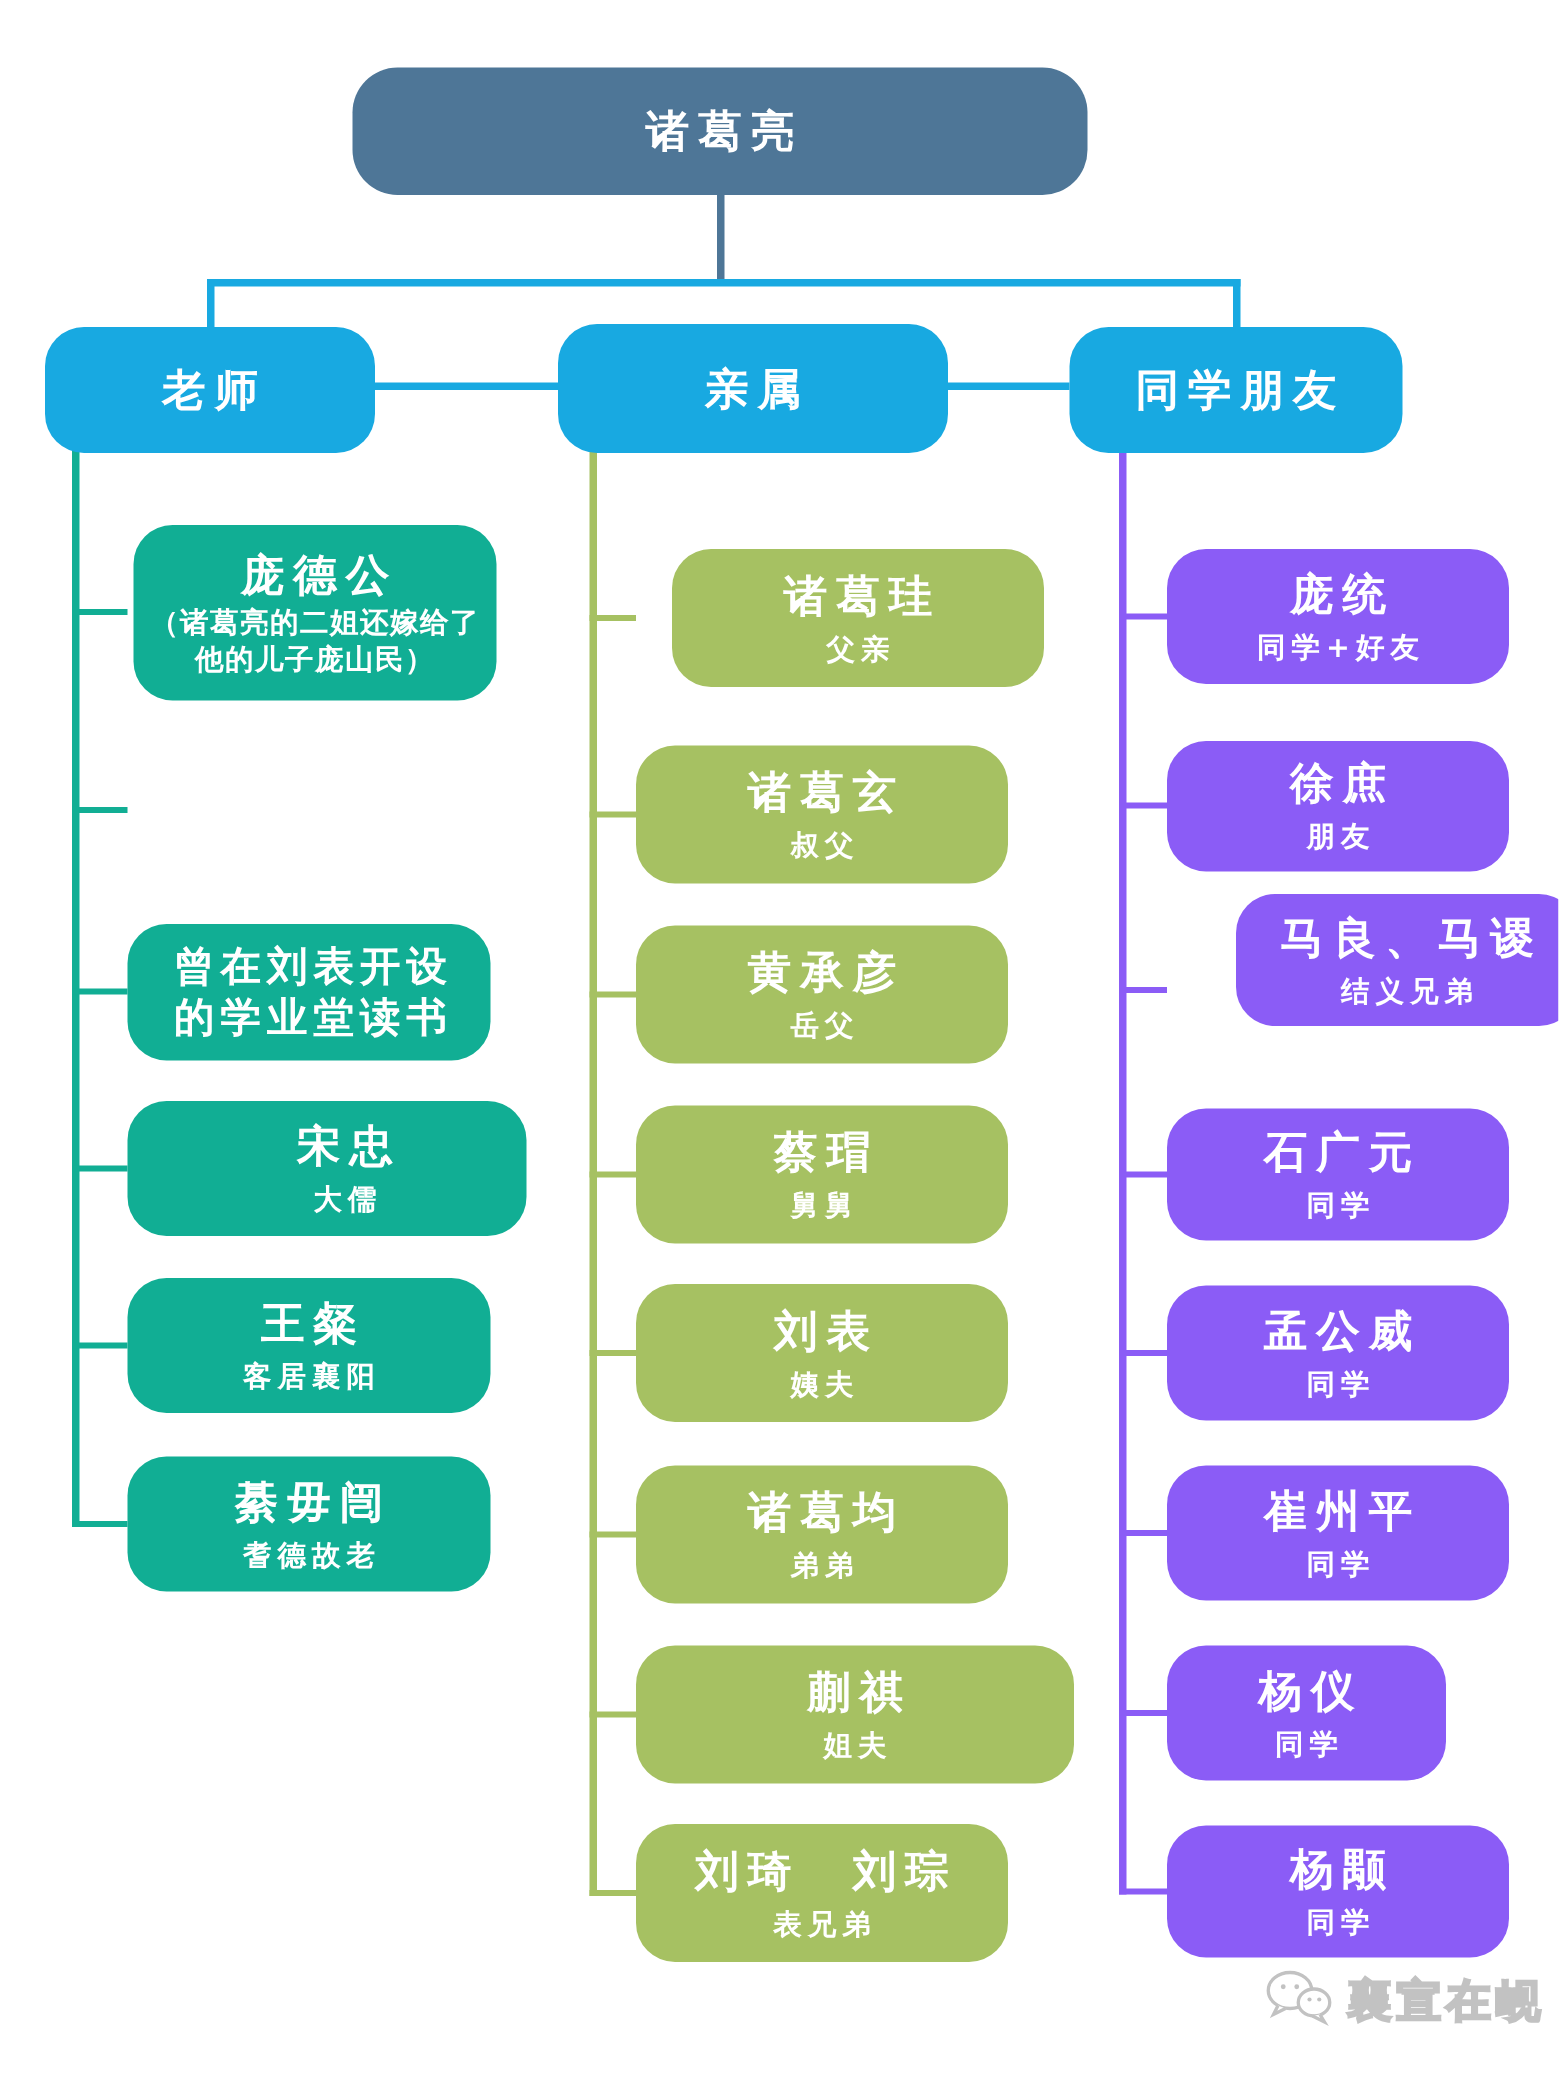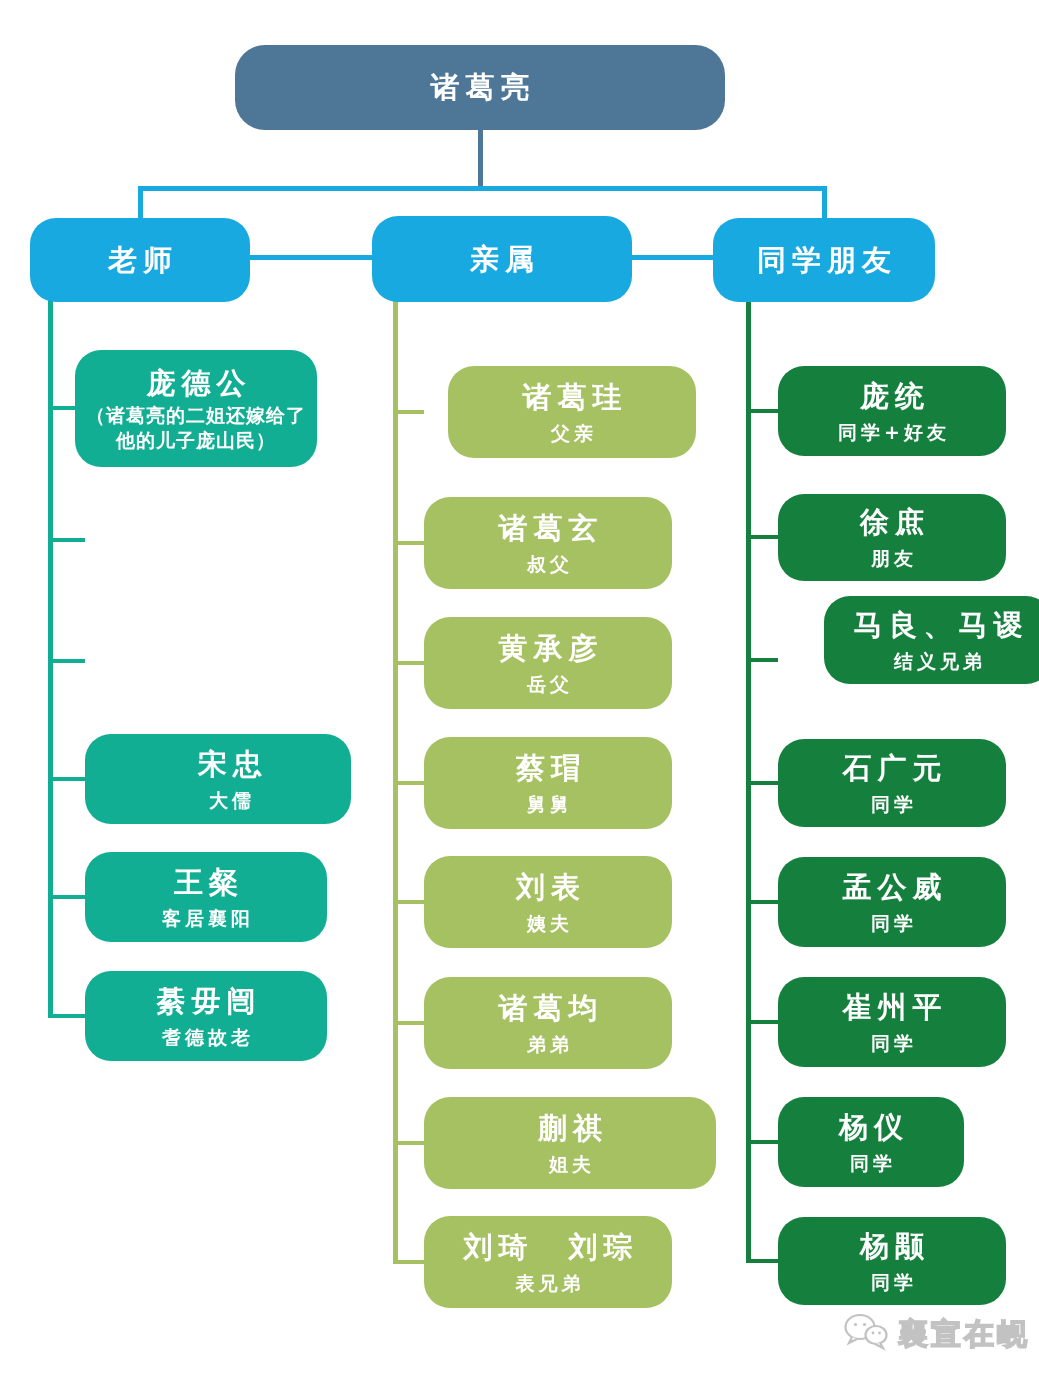--- a/index.html
+++ b/index.html
@@ -3,21 +3,21 @@
 <meta charset="utf-8">
 <style>
   html,body{margin:0;padding:0;background:#ffffff;}
   #canvas{position:relative;width:1039px;height:1385px;background:#ffffff;overflow:hidden;
           font-family:"DejaVu Sans","Liberation Sans",sans-serif;font-weight:bold;}
   .line{position:absolute;}
   .bg-slate{background:#4e7697;}
   .bg-blue{background:#18a9e1;}
   .bg-teal{background:#11ae94;}
   .bg-olive{background:#a6c162;}
-  .bg-orange{background:#15803d;}
+  .bg-orange{background:#8b5cf6;}
   .node{position:absolute;display:flex;flex-direction:column;align-items:center;justify-content:center;
         color:#ffffff;text-align:center;border-radius:26px;}
   .root{border-radius:30px;}
   .root .name{font-size:58px;letter-spacing:38px;margin-right:-38px;}
   .cat .name{font-size:37px;letter-spacing:12px;margin-right:-12px;}
   .node .name{font-size:29px;letter-spacing:6px;margin-right:-6px;line-height:1.25;}
   .node .sub{font-size:19px;letter-spacing:4px;margin-right:-4px;margin-top:6px;line-height:1.3;}
   .node .sub:empty{display:none;}
   .sub-long{font-size:19px !important;letter-spacing:1px !important;margin-right:0 !important;
             max-width:222px;margin-top:2px !important;}
@@ -74,23 +74,27 @@
   <div class="node cat bg-blue" style="left:30px;top:218px;width:220px;height:84px;">
     <span class="name">老师</span>
   </div>
   <div class="node cat bg-blue" style="left:372px;top:216px;width:260px;height:86px;">
     <span class="name">亲属</span>
   </div>
   <div class="node cat bg-blue" style="left:713px;top:218px;width:222px;height:84px;">
     <span class="name">同学朋友</span>
   </div>
 
-  <div class="node bg-teal" style="left:75px;top:350px;width:242px;height:117px;">
+  <div class="node bg-teal" style="left:89px;top:350px;width:242px;height:117px;">
     <span class="name">庞德公</span>
     <span class="sub sub-long">（诸葛亮的二姐还嫁给了他的儿子庞山民）</span>
+  </div>
+  <div class="node bg-teal" style="left:85px;top:616px;width:242px;height:91px;">
+    <span class="name name-wrap">曾在刘表开设的学业堂读书</span>
+
   </div>
   <div class="node bg-teal" style="left:85px;top:734px;width:242px;height:90px;padding-left:24px;">
     <span class="name">宋忠</span>
     <span class="sub">大儒</span>
   </div>
   <div class="node bg-teal" style="left:85px;top:852px;width:242px;height:90px;">
     <span class="name">王粲</span>
     <span class="sub">客居襄阳</span>
   </div>
   <div class="node bg-teal" style="left:85px;top:971px;width:242px;height:90px;">

